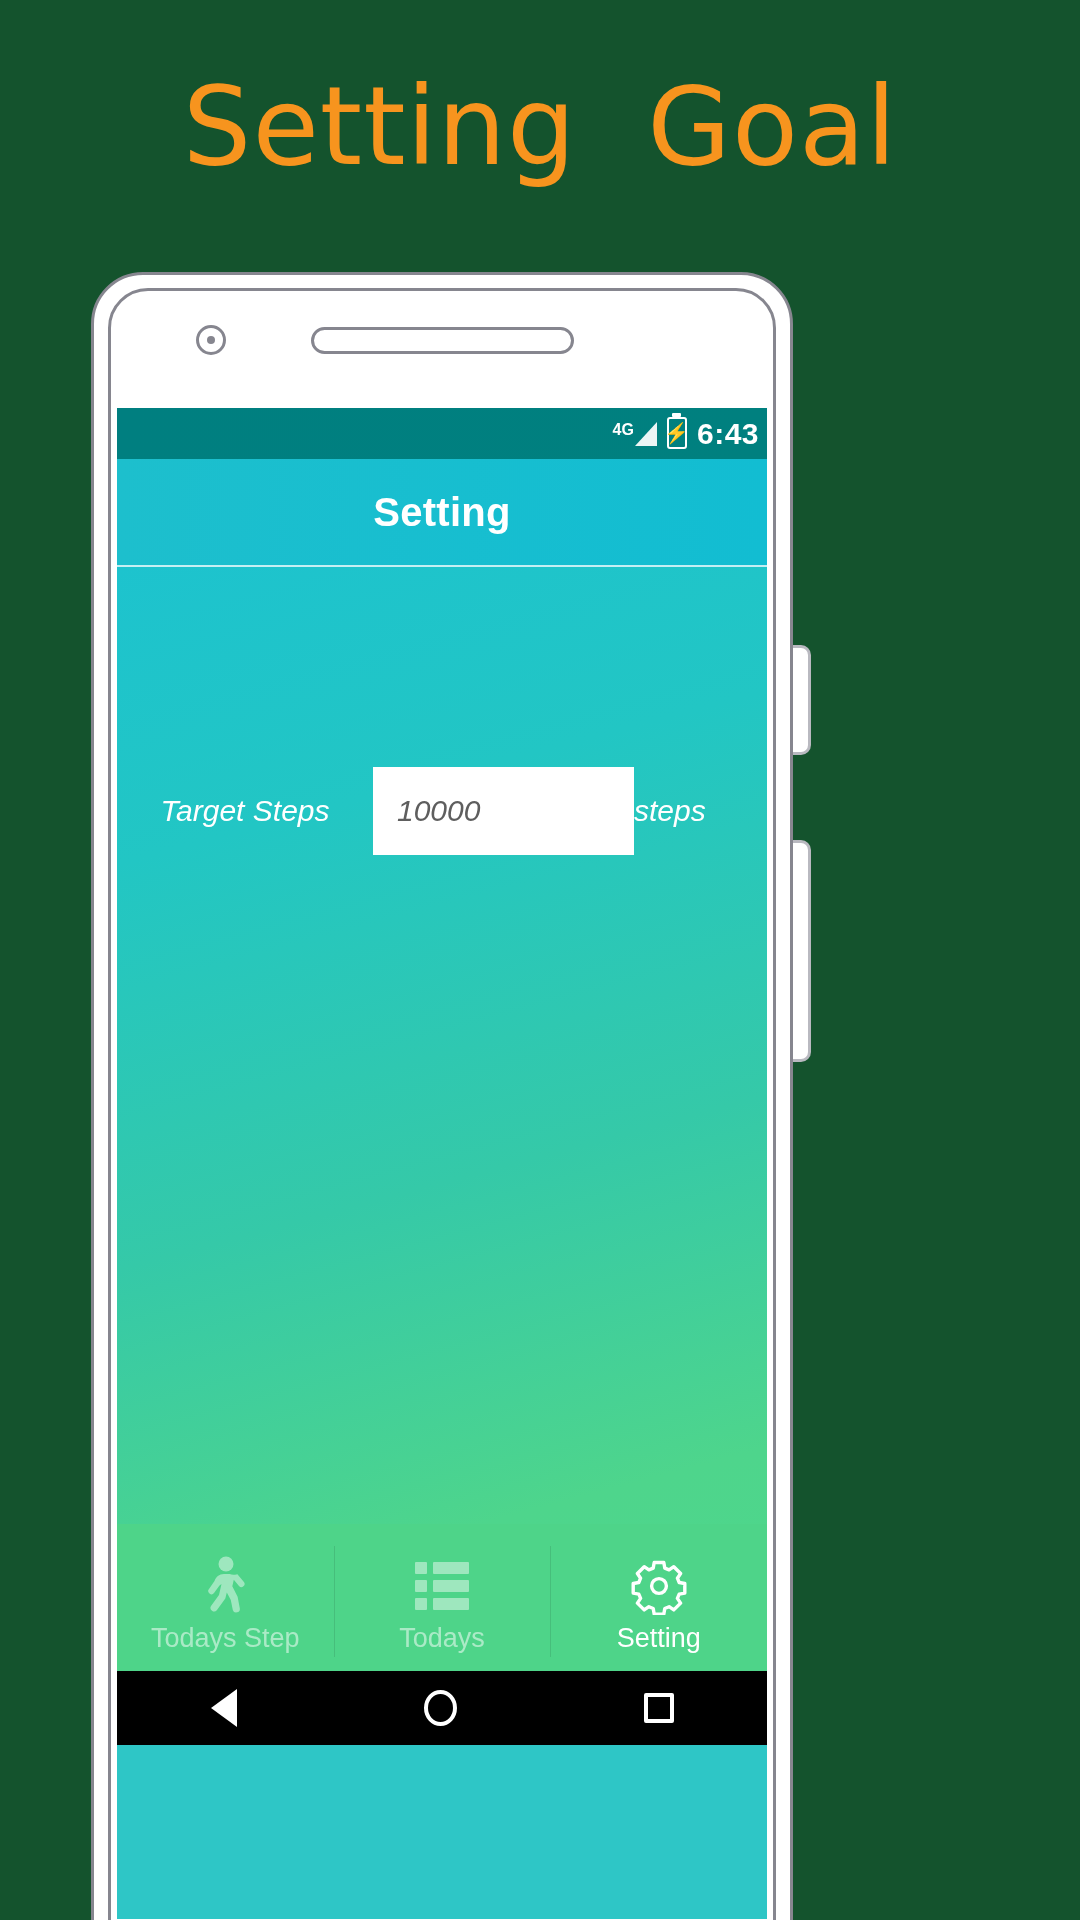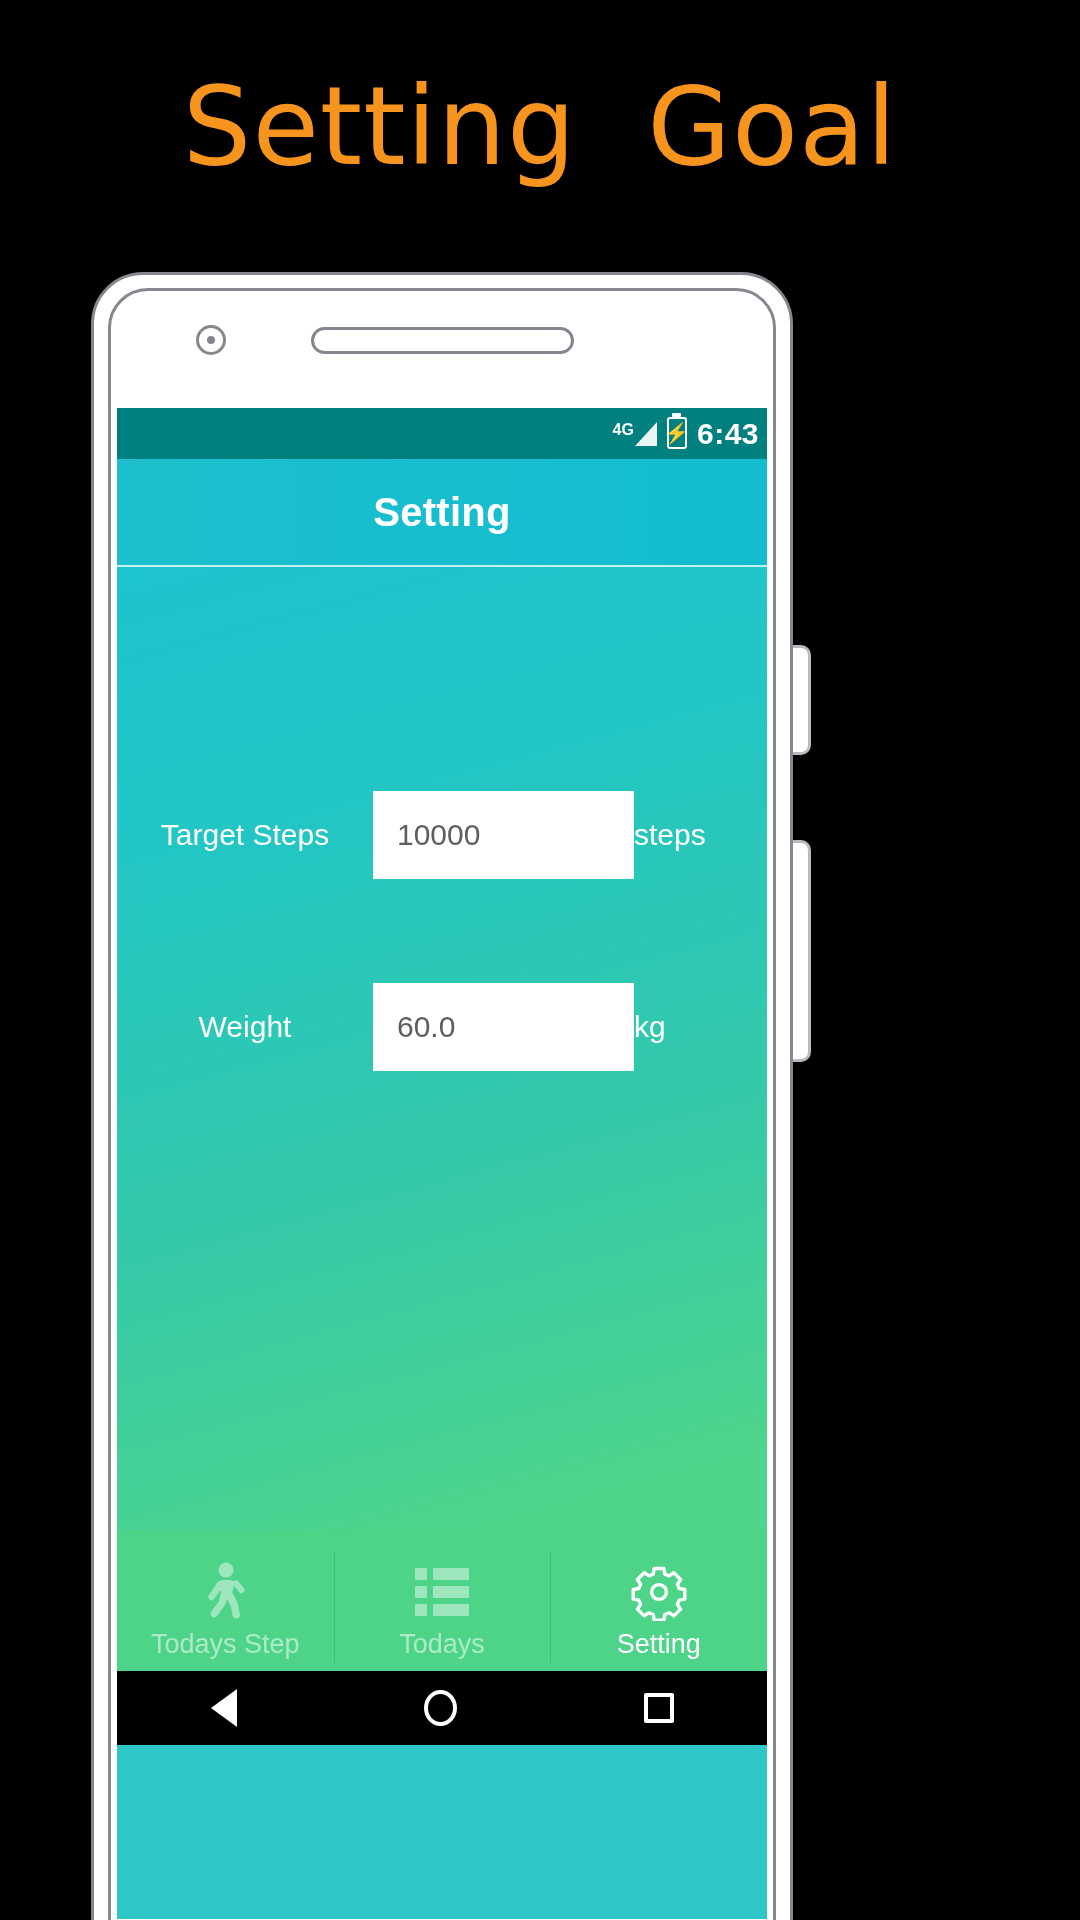--- a/index.html
+++ b/index.html
@@ -9,21 +9,21 @@
     height: 1920px;
     background: #ffffff;
     font-family: "Liberation Sans", sans-serif;
     overflow: hidden;
   }
 
   #page {
     position: relative;
     width: 1080px;
     height: 1920px;
-    background: #000000;
+    background: #14532d;
   }
 
   
   .headline {
     position: absolute;
     top: 62px;
     left: 0;
     width: 1080px;
     text-align: center;
     color: #f7941e;
@@ -213,21 +213,21 @@
   }
 
   .field-row {
     position: absolute;
     left: 0;
     width: 650px;
     height: 88px;
     display: flex;
     align-items: center;
   }
-  .field-row.steps  { top: 224px; }
+  .field-row.steps  { top: 200px; font-style: italic; }
   .field-row.weight { top: 416px; }
 
   .field-label {
     width: 256px;
     text-align: center;
     color: #ffffff;
     font-size: 30px;
     font-weight: 400;
   }
   .field-input {
@@ -244,21 +244,21 @@
     flex: 1;
     padding-left: 0;
     color: #ffffff;
     font-size: 30px;
   }
 
   
   .tab-bar {
     position: absolute;
     left: 0;
-    bottom: 64px;
+    bottom: 70px;
     width: 650px;
     height: 151px;
     display: flex;
     background: linear-gradient(to bottom, #4ed489 0%, #4ed489 100%);
   }
   .tab {
     position: relative;
     flex: 1;
     display: flex;
     flex-direction: column;
@@ -354,25 +354,20 @@
     </div>
 
     <div class="content">
 
       <div class="field-row steps">
         <div class="field-label">Target Steps</div>
         <div class="field-input" placeholder="10000">10000</div>
         <div class="field-unit">steps</div>
       </div>
 
-      <div class="field-row weight">
-        <div class="field-label">Weight</div>
-        <div class="field-input" placeholder="60.0">60.0</div>
-        <div class="field-unit">kg</div>
-      </div>
 
       <div class="tab-bar">
 
         <div class="tab inactive">
           <div class="tab-icon">
             <svg width="52" height="60" viewBox="0 0 52 60" fill="#ffffff">
               <circle cx="27" cy="8" r="7.5"></circle>
               <path d="M25 18 C20 18 17 21 15.5 25 L10 33 a3.2 3.2 0 0 0 5 4 l5.5-7.5 2-1.5 -2.5 11 -8 11 a3.6 3.6 0 0 0 5.8 4.2 l8.5-11.8 1.5-6 4 7.5 2 10 a3.6 3.6 0 0 0 7-1.6 l-2.2-11.5 -5.3-10.5 1.5-6.5 5.2 6.2 a3.2 3.2 0 0 0 4.9-4.1 l-6.5-7.6 C36 19.5 32 18 29 18 Z"></path>
             </svg>
           </div>

